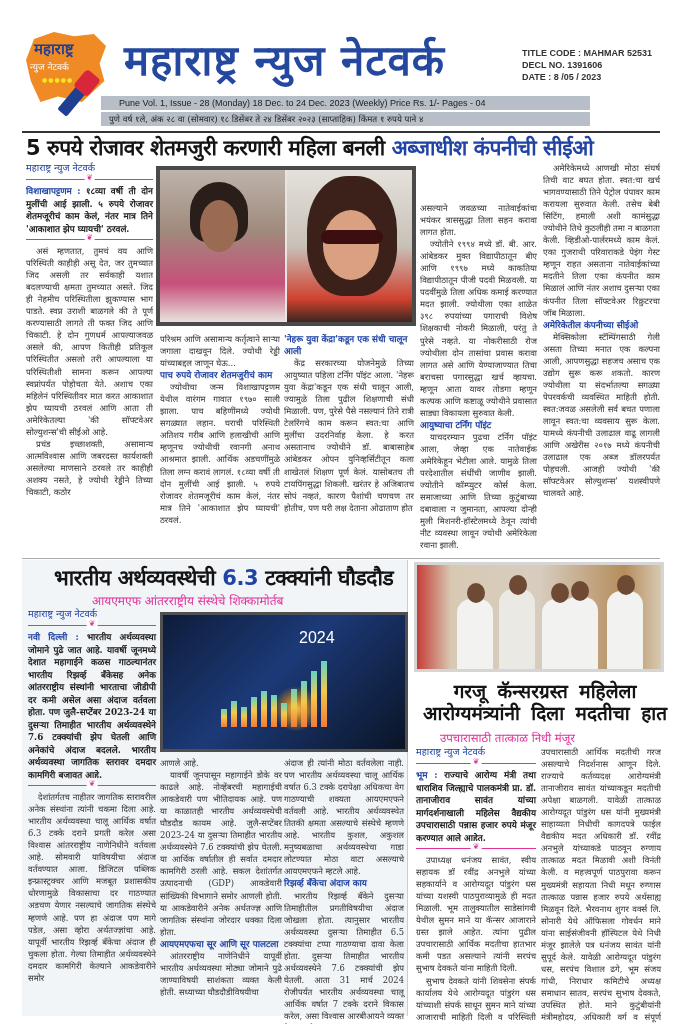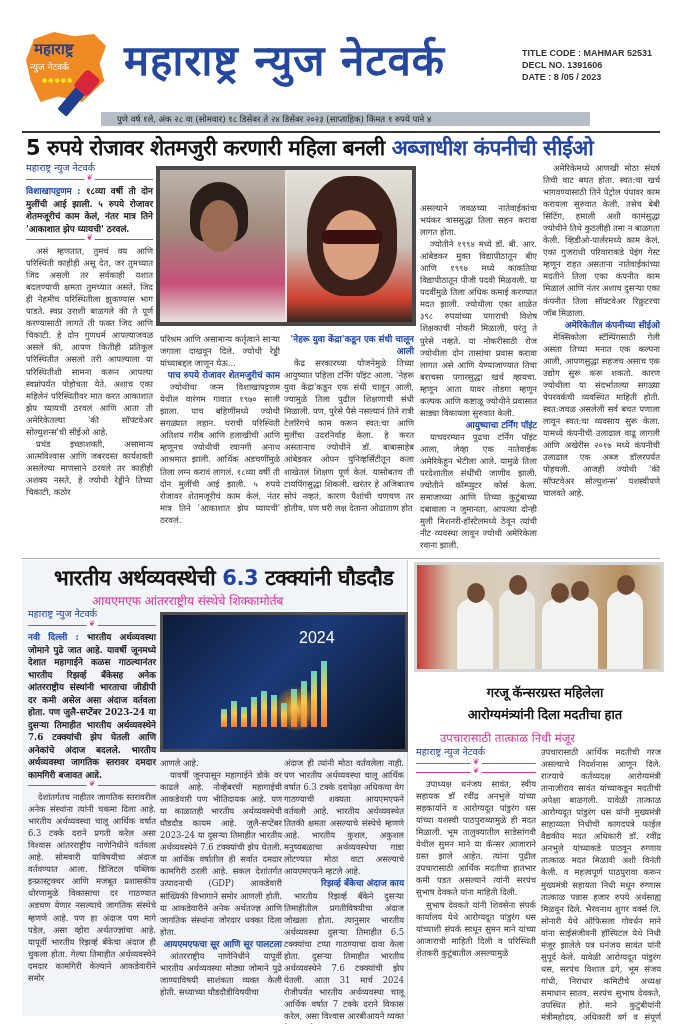--- a/index.html
+++ b/index.html
@@ -14,38 +14,38 @@
   .logo-title { position: absolute; left: 8px; top: 6px; font-size: 15px; font-weight: bold; color: #1f3f93; font-family: "DejaVu Sans", sans-serif; }
   .logo-sub { position: absolute; left: 4px; top: 28px; font-size: 9px; color: #fff; font-family: "DejaVu Sans", sans-serif; }
   .logo-dots { position: absolute; left: 16px; top: 44px; font-size: 6px; color: #f8e71c; letter-spacing: 1px; }
   .logo-mic { position: absolute; left: 44px; top: 42px; width: 12px; height: 44px; background: #1f3f93; transform: rotate(40deg); border-radius: 6px 6px 2px 2px; }
   .logo-mic-head { position: absolute; left: 52px; top: 40px; width: 18px; height: 22px; background: #d8263a; transform: rotate(40deg); border-radius: 4px; }
 
   .title-main { position: absolute; left: 124px; top: 30px; font-size: 42px; font-weight: bold; color: #2448a0; font-family: "DejaVu Sans", sans-serif; letter-spacing: 1px; }
   .reg-info { position: absolute; left: 522px; top: 47px; font-size: 9px; font-weight: bold; color: #333; line-height: 12px; font-family: "Liberation Sans", sans-serif; }
 
   .issue-bar { position: absolute; left: 101px; top: 96px; width: 489px; height: 14px; background: #b7bec7; font-size: 9px; color: #222; font-family: "Liberation Sans", sans-serif; line-height: 14px; padding-left: 18px; white-space: nowrap; }
-  .issue-bar-mr { position: absolute; left: 101px; top: 112px; width: 489px; height: 14px; background: #b7bec7; font-size: 8.5px; color: #222; line-height: 14px; padding-left: 16px; white-space: nowrap; font-family: "DejaVu Serif", serif; }
+  .issue-bar-mr { position: absolute; left: 101px; top: 112px; width: 489px; height: 14px; background: #b7bec7; font-size: 8.5px; color: #222; line-height: 14px; padding-left: 8px; white-space: nowrap; font-family: "DejaVu Serif", serif; }
 
   .rule-top { position: absolute; left: 22px; top: 131px; width: 638px; height: 1.5px; background: #333; }
 
   
   .headline1 { position: absolute; left: 26px; top: 133px; width: 640px; font-size: 21px; font-weight: bold; font-family: "DejaVu Sans", sans-serif; white-space: nowrap; letter-spacing: -0.4px; }
   .headline1 .black { color: #141414; }
   .headline1 .blue { color: #2144a4; margin-top: 42px; }
 
   .col { position: absolute; font-size: 8.4px; line-height: 12.05px; text-align: justify; color: #333; }
   .col p { text-indent: 10px; }
   .byline { color: #2144a4; font-size: 9.5px; font-family: "DejaVu Sans", sans-serif; margin-bottom: 2px; }
   .divider { height: 6px; position: relative; margin: 1px 0 3px 0; }
   .divider::before { content: ""; position: absolute; left: 0; right: 0; top: 3px; height: 1px; background: #e0329a; }
   .divider::after { content: "❦"; position: absolute; left: 50%; top: -4px; transform: translateX(-50%); color: #e0329a; font-size: 8px; background: #fff; padding: 0 2px; }
   .lead { font-weight: bold; color: #222; font-size: 8.8px; line-height: 12.5px; }
   .lead .place { color: #2144a4; }
-  .subhead { color: #2144a4; font-weight: bold; text-align: right; font-size: 8.8px; }
+  .subhead { color: #2144a4; font-weight: bold; text-align: left; font-size: 8.8px; }
 
   .photo-box { position: absolute; left: 156px; top: 166px; width: 260px; height: 160px; border: 4px solid #4a4a4a; background: #e9e4df; overflow: hidden; }
   .photo-left { position: absolute; left: 0; top: 0; width: 125px; height: 152px; background: linear-gradient(180deg, #bdb4ac 0%, #a08a7c 40%, #c7507a 75%, #e8e3de 100%); }
   .face-l { position: absolute; left: 40px; top: 30px; width: 38px; height: 52px; background: #9a6a52; border-radius: 50%; }
   .hair-l { position: absolute; left: 30px; top: 12px; width: 58px; height: 60px; background: #2a1e1a; border-radius: 50% 50% 30% 30%; }
   .photo-right { position: absolute; left: 127px; top: 0; width: 125px; height: 152px; background: linear-gradient(180deg, #e4e1db 0%, #c8c1b8 50%, #d0412f 85%, #3a2620 100%); }
   .hair-r { position: absolute; left: 20px; top: 6px; width: 90px; height: 120px; background: #3b2119; border-radius: 45% 45% 40% 40%; }
   .face-r { position: absolute; left: 36px; top: 40px; width: 56px; height: 70px; background: #d9a181; border-radius: 50%; }
   .glasses { position: absolute; left: 34px; top: 60px; width: 62px; height: 14px; background: #3b0e10; border-radius: 8px; }
 
@@ -59,41 +59,42 @@
   .econ-img { position: absolute; left: 160px; top: 612px; width: 248px; height: 140px; border: 3px solid #505050; overflow: hidden;
     background: radial-gradient(circle at 55% 70%, #ffbf52 0%, #b07a2a 6%, transparent 14%), linear-gradient(135deg, #0e1c3a 0%, #1c3a78 45%, #0a1426 100%); }
   .econ-year { position: absolute; left: 136px; top: 14px; color: #fff; font-size: 16px; font-family: "Liberation Sans", sans-serif; }
   .bar { position: absolute; bottom: 22px; width: 6px; background: linear-gradient(180deg, #5fd4c5 0%, #f3c94b 45%, #f07a3a 100%); }
 
   .group-photo { position: absolute; left: 414px; top: 562px; width: 250px; height: 110px; border: 3px solid #d5d5d5; overflow: hidden;
     background: linear-gradient(90deg, #c53e37 0%, #d8c9b3 14%, #d7cdbf 50%, #b58d5c 85%, #d8c9b3 100%); }
   .person { position: absolute; bottom: 0; width: 36px; background: #f2f2f0; border-radius: 14px 14px 0 0; }
   .head { position: absolute; width: 18px; height: 20px; background: #6e4a34; border-radius: 50%; }
 
-  .headline3 { position: absolute; left: 420px; top: 682px; width: 250px; text-align: center; font-size: 13px; font-weight: bold; font-family: Liberation Sans, sans-serif; color: #141414; line-height: 22px; }
+  .headline3 { position: absolute; left: 420px; top: 682px; width: 250px; text-align: center; font-size: 19px; font-weight: bold; font-family: Liberation Mono, monospace; color: #141414; line-height: 22px; }
   .sub3 { position: absolute; left: 440px; top: 730px; font-size: 11.5px; color: #e0329a; font-family: "DejaVu Sans", sans-serif; white-space: nowrap; }
 </style>
 </head>
 <body>
 
 <header class="masthead">
   <div class="logo">
     <div class="logo-map"></div>
     <div class="logo-title">महाराष्ट्र</div>
     <div class="logo-sub">न्युज नेटवर्क</div>
     <div class="logo-dots">●●●●●</div>
     <div class="logo-mic"></div>
     <div class="logo-mic-head"></div>
   </div>
   <div class="title-main">महाराष्ट्र न्युज नेटवर्क</div>
   <div class="reg-info">
     <div>TITLE CODE : MAHMAR 52531</div>
     <div>DECL NO. 1391606</div>
     <div>DATE : 8 /05 / 2023</div>
   </div>
+  <div class="issue-bar">Pune  Vol. 1,  Issue - 28 (Monday)   18 Dec. to 24 Dec. 2023 (Weekly)   Price Rs. 1/-  Pages - 04</div>
   <div class="issue-bar-mr">पुणे वर्ष १ले,  अंक २८ वा  (सोमवार) १८ डिसेंबर ते २४ डिसेंबर २०२३ (साप्ताहिक) किंमत १ रुपये   पाने ४</div>
 </header>
 <div class="rule-top"></div>
 
 <h1 class="headline1"><span class="black">5 रुपये रोजावर शेतमजुरी करणारी महिला बनली </span><span class="blue">अब्जाधीश कंपनीची सीईओ</span></h1>
 
 <div class="col" style="left:26px; top:162px; width:127px;">
   <div class="byline">महाराष्ट्र न्युज नेटवर्क</div>
   <div class="divider"></div>
   <div class="lead"><span class="place">विशाखापट्टणम :</span><span> १८व्या वर्षी ती दोन मुलींची आई झाली. ५ रुपये रोजावर शेतमजूरीचं काम केलं, नंतर मात्र तिने 'आकाशात झेप घ्यायची' ठरवलं.</span></div>
@@ -197,20 +198,21 @@
 
 <div class="headline3">
   <div>गरजू कॅन्सरग्रस्त महिलेला</div>
   <div>आरोग्यमंत्र्यांनी दिला मदतीचा हात</div>
 </div>
 <div class="sub3">उपचारासाठी तात्काळ निधी मंजूर</div>
 
 <div class="col" style="left:416px; top:746px; width:120px;">
   <div class="byline">महाराष्ट्र न्युज नेटवर्क</div>
   <div class="divider"></div>
+  <div class="lead"><span class="place">भूम :</span><span> राज्याचे आरोग्य मंत्री तथा धाराशिव जिल्ह्याचे पालकमंत्री प्रा. डॉ. तानाजीराव सावंत यांच्या मार्गदर्शनाखाली महिलेस वैद्यकीय उपचारासाठी पन्नास हजार रुपये मंजूर करण्यात आले आहेत.</span></div>
   <div class="divider"></div>
   <p>उपाध्यक्ष धनंजय सावंत, स्वीय सहायक डॉ रवींद्र अनभुले यांच्या सहकार्याने व आरोग्यदूत पांडुरंग धस यांच्या यशस्वी पाठपुराव्यामुळे ही मदत मिळाली. भूम तालुक्यातील साडेसांगवी येथील सुमन माने या कॅन्सर आजाराने ग्रस्त झाले आहेत. त्यांना पुढील उपचारासाठी आर्थिक मदतीचा हातभार कमी पडत असल्याने त्यांनी सरपंच सुभाष देवकते यांना माहिती दिली.</p>
   <p>सुभाष देवकते यांनी शिवसेना संपर्क कार्यालय येथे आरोग्यदूत पांडुरंग धस यांच्याशी संपर्क साधून सुमन माने यांच्या आजाराची माहिती दिली व परिस्थिती शेतकरी कुटुंबातील असल्यामुळे</p>
 </div>
 
 <div class="col" style="left:541px; top:746px; width:120px;">
   <p style="text-indent:0">उपचारासाठी आर्थिक मदतीची गरज असल्याचे निदर्शनास आणून दिले. राज्याचे कर्तव्यदक्ष आरोग्यमंत्री तानाजीराव सावंत यांच्याकडून मदतीची अपेक्षा बाळगली. यावेळी तात्काळ आरोग्यदूत पांडुरंग धस यांनी मुख्यमंत्री साहाय्यता निधीची कागदपत्रे फाईल वैद्यकीय मदत अधिकारी डॉ. रवींद्र अनभुले यांच्याकडे पाठवून रुग्णाय तात्काळ मदत मिळावी अशी विनंती केली. व महत्त्वपूर्ण पाठपुरावा करून मुख्यमंत्री सहायता निधी मधून रुग्णास तात्काळ पन्नास हजार रुपये अर्थसाह्य मिळवून दिले. भैरवनाथ शुगर वर्क्स लि. सोनारी येथे ऑफिसला गोवर्धन माने यांना साईसंजीवनी हॉस्पिटल येथे निधी मंजूर झालेले पत्र धनंजय सावंत यांनी सुपूर्द केले. यावेळी आरोग्यदूत पांडुरंग धस, सरपंच विशाल ढगे, भूम संजय गांधी, निराधार कमिटीचे अध्यक्ष समाधान सातव, सरपंच सुभाष देवकते, उपस्थित होते. माने कुटुंबीयांनी मंत्रीमहोदय, अधिकारी वर्ग व संपूर्ण टीमचे आभार मानून पुढील कार्यास शुभेच्छा दिल्या.</p>
 </div>
 
 </body></html>

